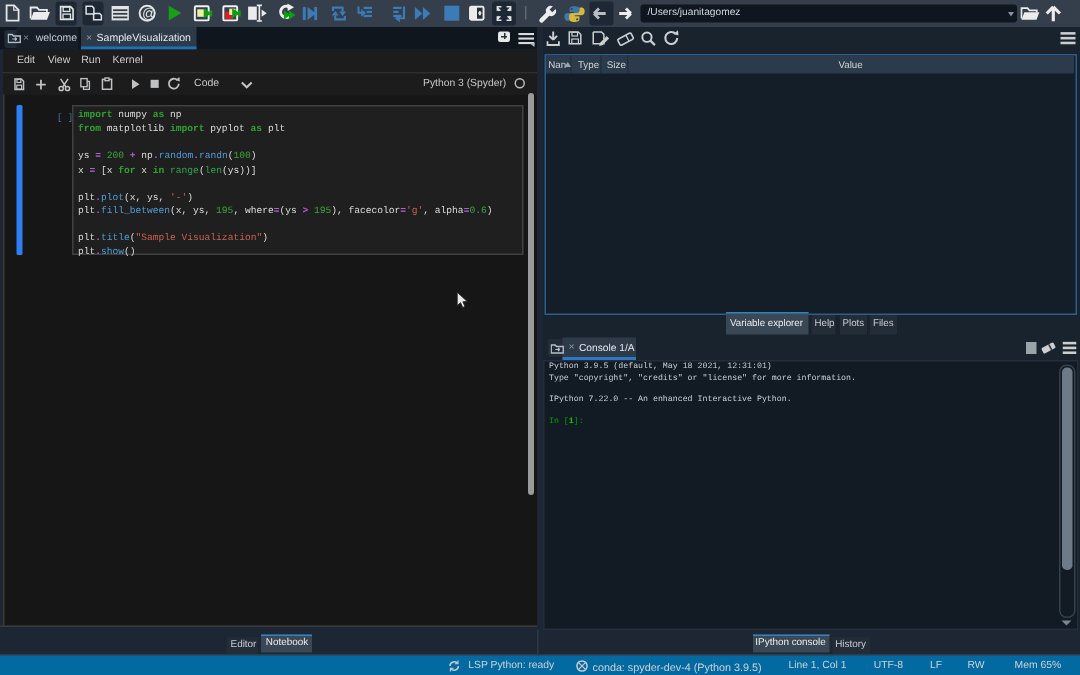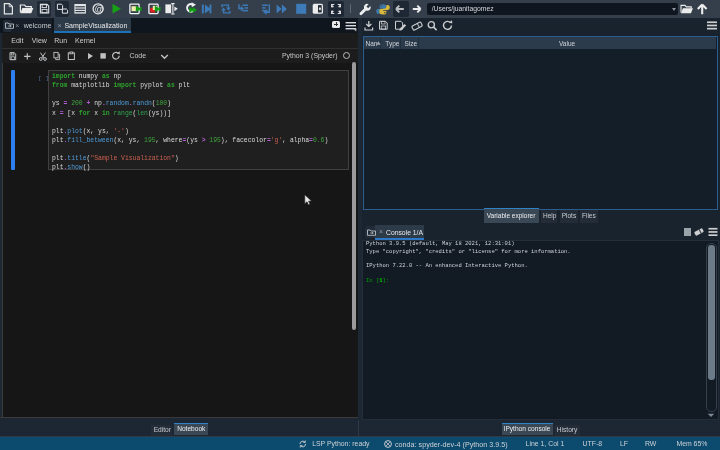--- a/index.html
+++ b/index.html
@@ -339,21 +339,21 @@
     <span class="a" style="left:2.8px;top:1.3px;font-size:6.6px;color:#eceef0">Notebook</span>
   </div>
 <div class="a" style="left:501.7px;top:422.8px;width:51.3px;height:12.7px;background:#3a4754;border-top:1.7px solid #3181c4">
     <span class="a" style="left:1.9px;top:1.3px;font-size:6.6px;color:#eceef0">IPython console</span>
   </div>
 <div class="a" style="left:554.9px;top:424.5px;width:24.7px;height:11px;background:#242d37">
     <span class="a" style="left:1.9px;top:1.4px;font-size:6.6px;color:#c8ccd2">History</span>
   </div>
 <div class="a" style="left:358px;top:420px;width:1px;height:16px;background:#2c3a47"></div>
 
-<div class="a" style="left:0;top:436px;width:720px;height:14px;background:#0c4a6e;border-top:1px solid #2f3b49;font-size:8px;color:#ced2d6" id="statusbar">
+<div class="a" style="left:0;top:436px;width:720px;height:14px;background:#0369a1;border-top:1px solid #2f3b49;font-size:8px;color:#ced2d6" id="statusbar">
   <svg class="a" style="left:297px;top:2px" width="98" height="10" viewBox="297 0 98 10" id="status-icons">
     <g stroke="#c6cad0" fill="none" stroke-width="1">
       <path d="M300,5 a2.8,2.8 0 0 1 5.1-1.6 M305.6,5 a2.8,2.8 0 0 1 -5.1,1.6"></path>
       <path d="M305.3,1.4 v2.1 h-2.1 M300.3,8.6 v-2.1 h2.1" stroke-width="0.8"></path>
     </g>
     <circle cx="388" cy="5" r="3.4" fill="none" stroke="#c6cad0" stroke-width="1"></circle>
     <path d="M385.7,2.7 l4.6,4.6 M390.3,2.7 l-4.6,4.6" stroke="#c6cad0" stroke-width="0.8"></path>
   </svg>
   <span class="a" style="left:312.2px;top:3px;font-size:6.9px">LSP Python: ready</span>
   <span class="a" style="left:395px;top:3px;font-size:7.2px">conda: spyder-dev-4 (Python 3.9.5)</span>

